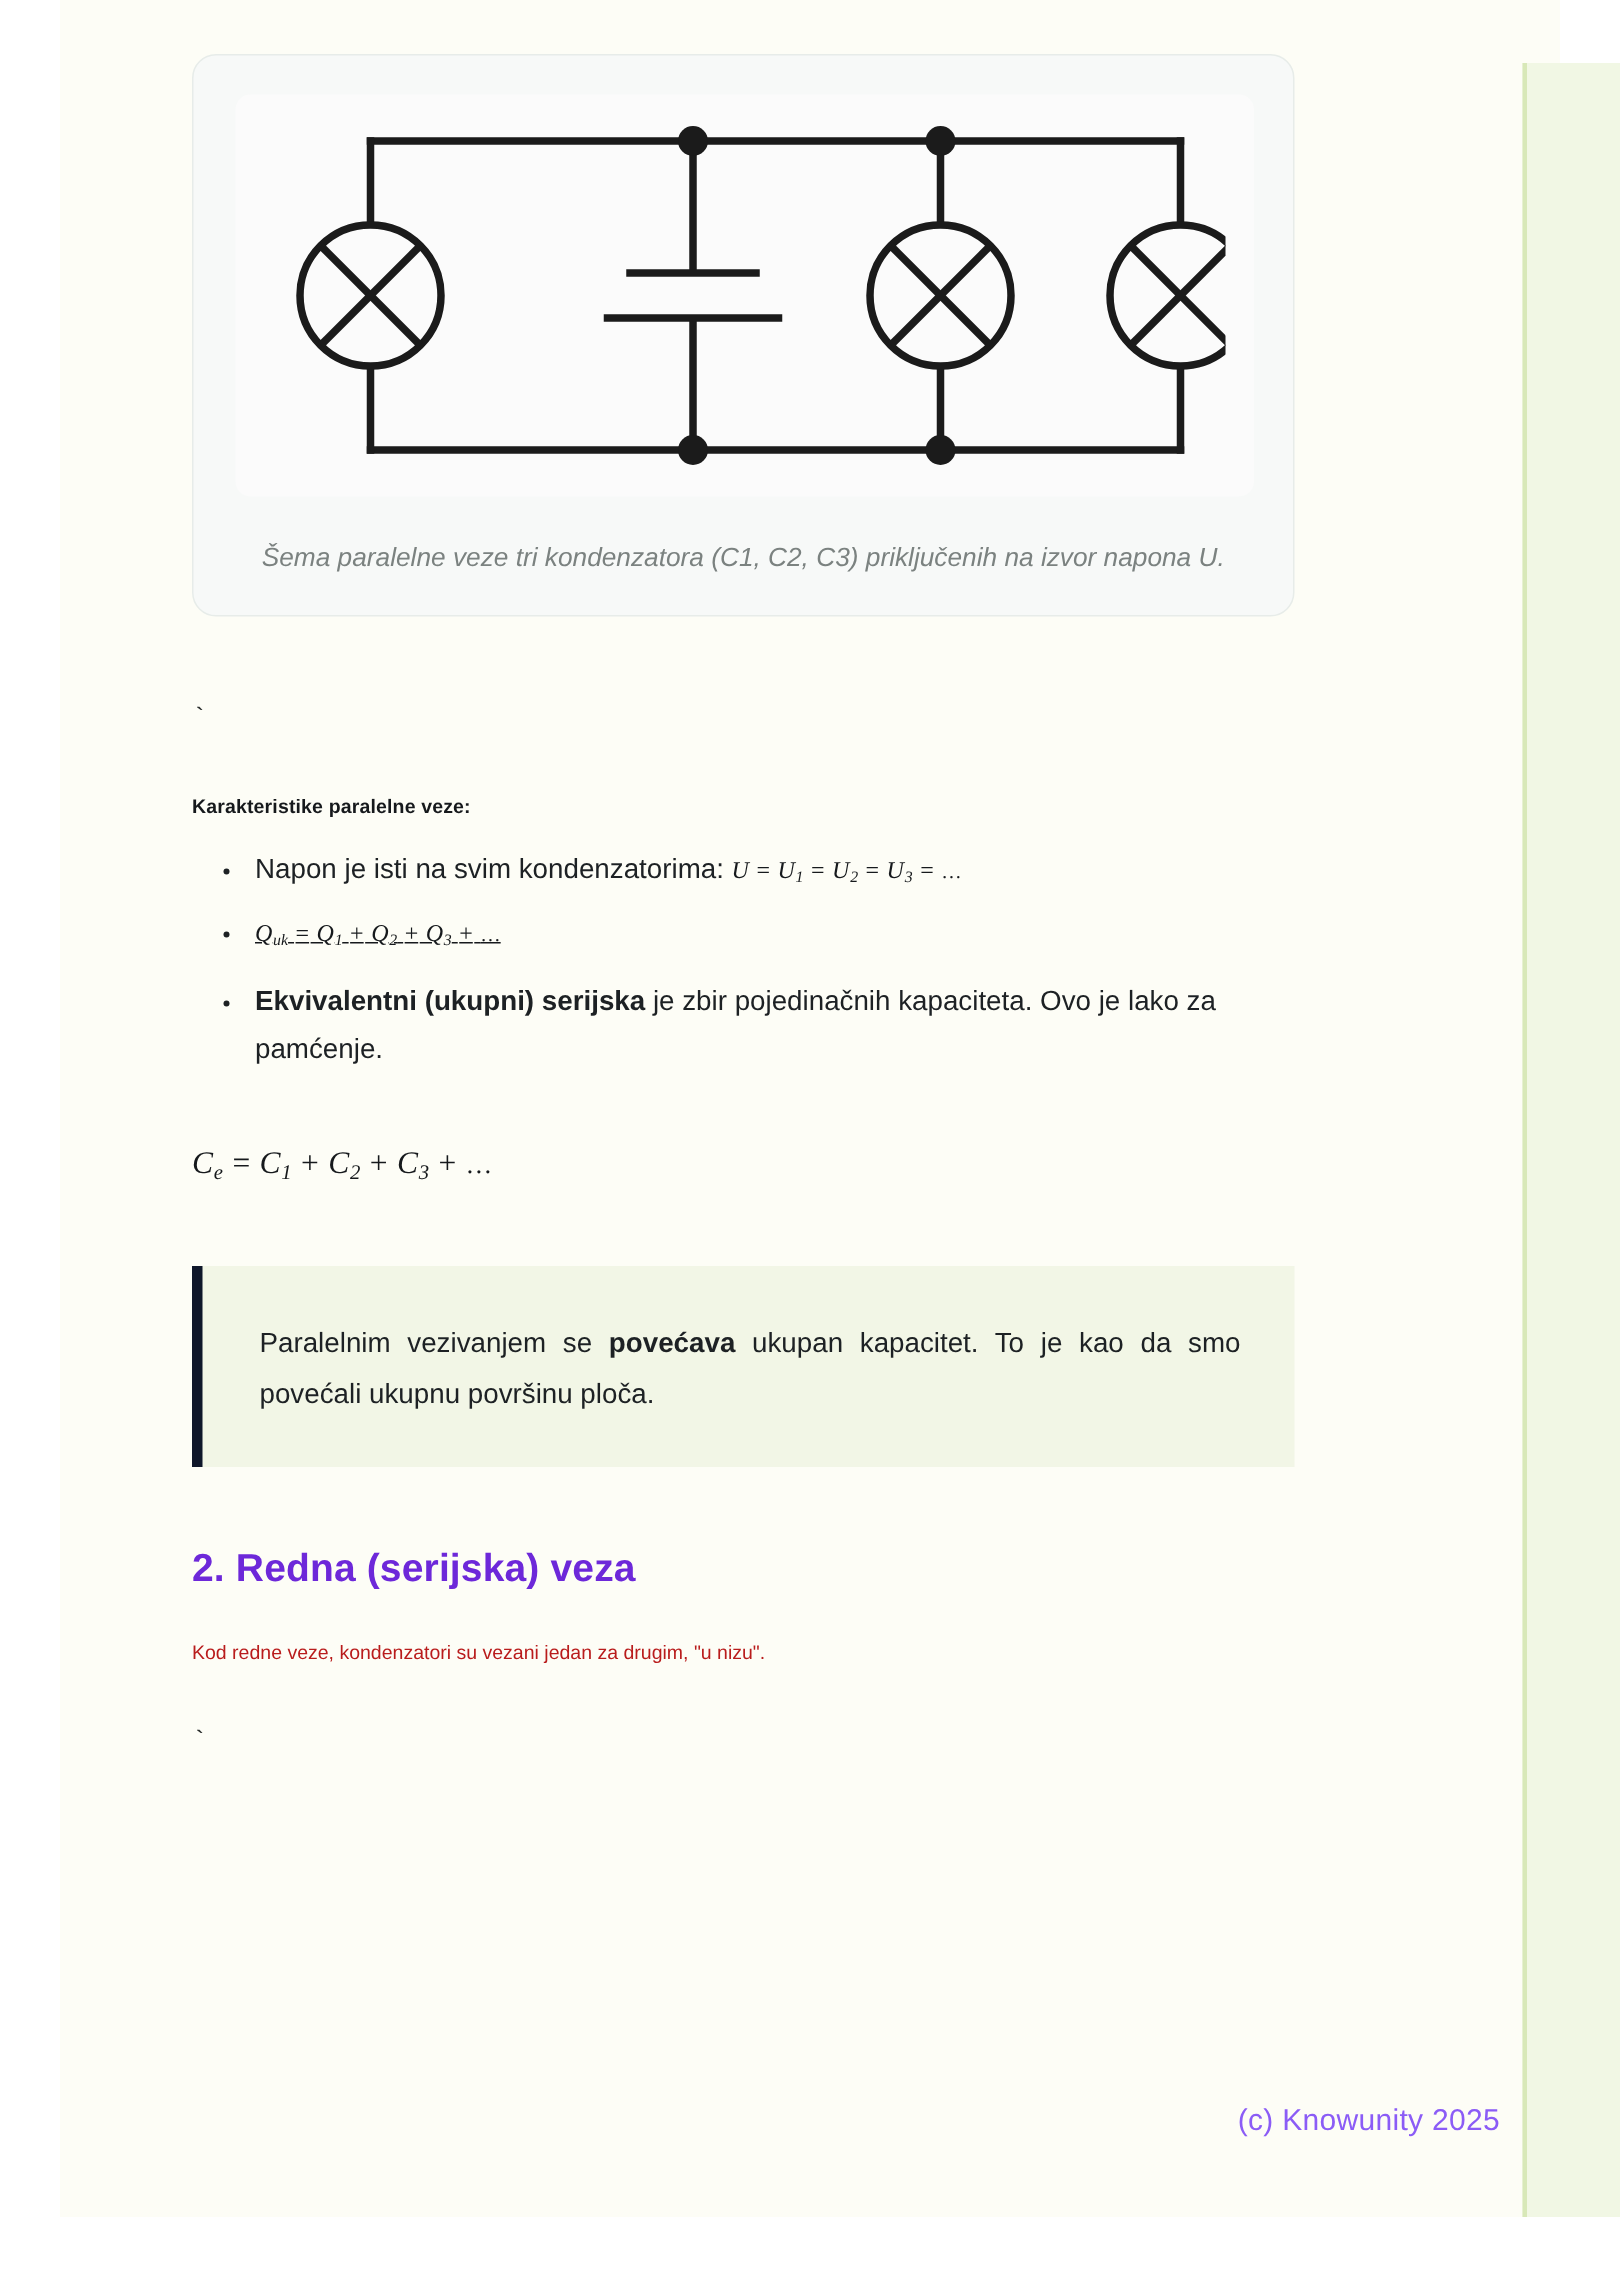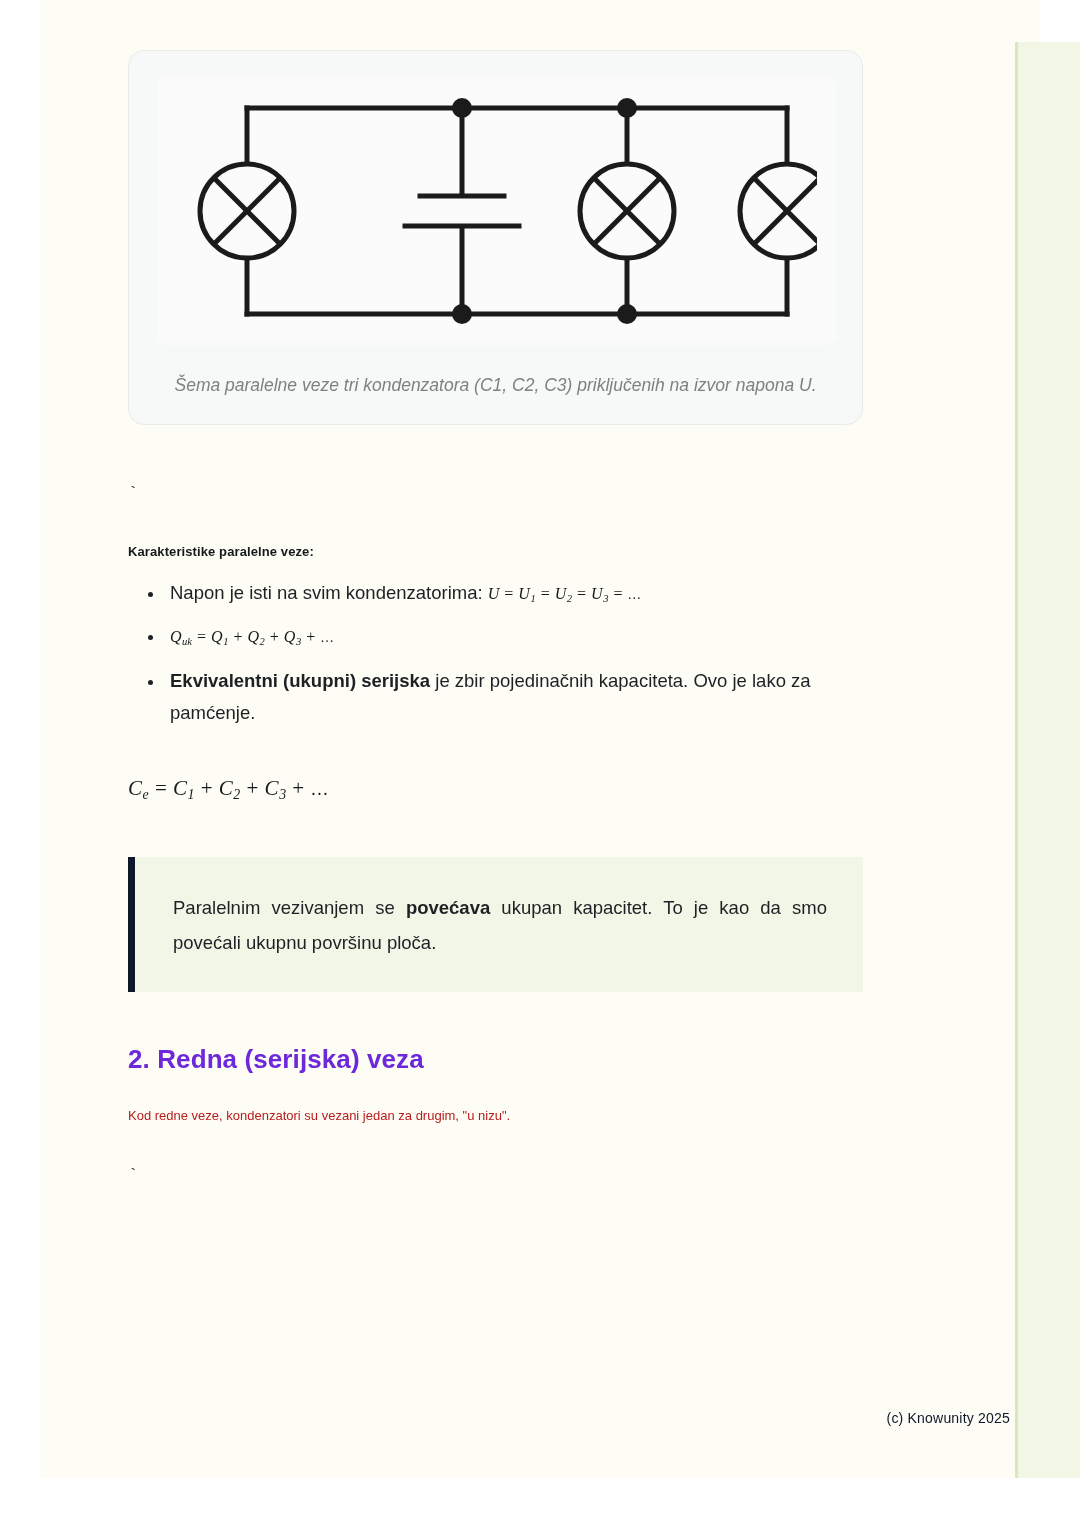--- a/index.html
+++ b/index.html
@@ -35,21 +35,21 @@
   
   #content {
     position: absolute;
     left: 88px;
     top: 0;
     width: 740px;
   }
 
   
   .figure-card {
-    margin-top: 50px;
+    margin-top: 36px;
     width: 735px;
     background: #f7f9f8;
     border: 1px solid #e7ece9;
     border-radius: 16px;
     padding: 26px 28px 24px 28px;
   }
   .figure-image-panel {
     width: 679px;
     height: 268px;
     background: #fbfbfb;
@@ -108,20 +108,21 @@
   .math sub {
     font-size: 0.66em;
     font-style: italic;
     vertical-align: -0.28em;
     padding-left: 0.5px;
   }
   .math .dots { font-style: normal; font-size: 0.85em; }
   .math-block {
     display: block;
     margin-top: 6px;
+    text-decoration: underline;
   }
   .math-center {
     margin: 48px 0 0 0;
   }
   .math-center .math { font-size: 21px; }
 
   
   .callout {
     margin-top: 54px;
     width: 735px;
@@ -149,24 +150,24 @@
     margin-top: 30px;
     font-size: 13px;
     color: #b91c1c;
     line-height: 1.7;
   }
   .tick-after { margin-top: 40px; }
 
   
   #watermark {
     position: absolute;
-    right: 30px;
+    right: 40px;
     bottom: 52px;
-    font-size: 14px;
-    color: #0f172a;
+    font-size: 20px;
+    color: #8b5cf6;
     letter-spacing: 0.2px;
   }
 </style>
 </head>
 <body>
 
 <div id="page-sheet">
 
   <div id="right-stripe"></div>
 

